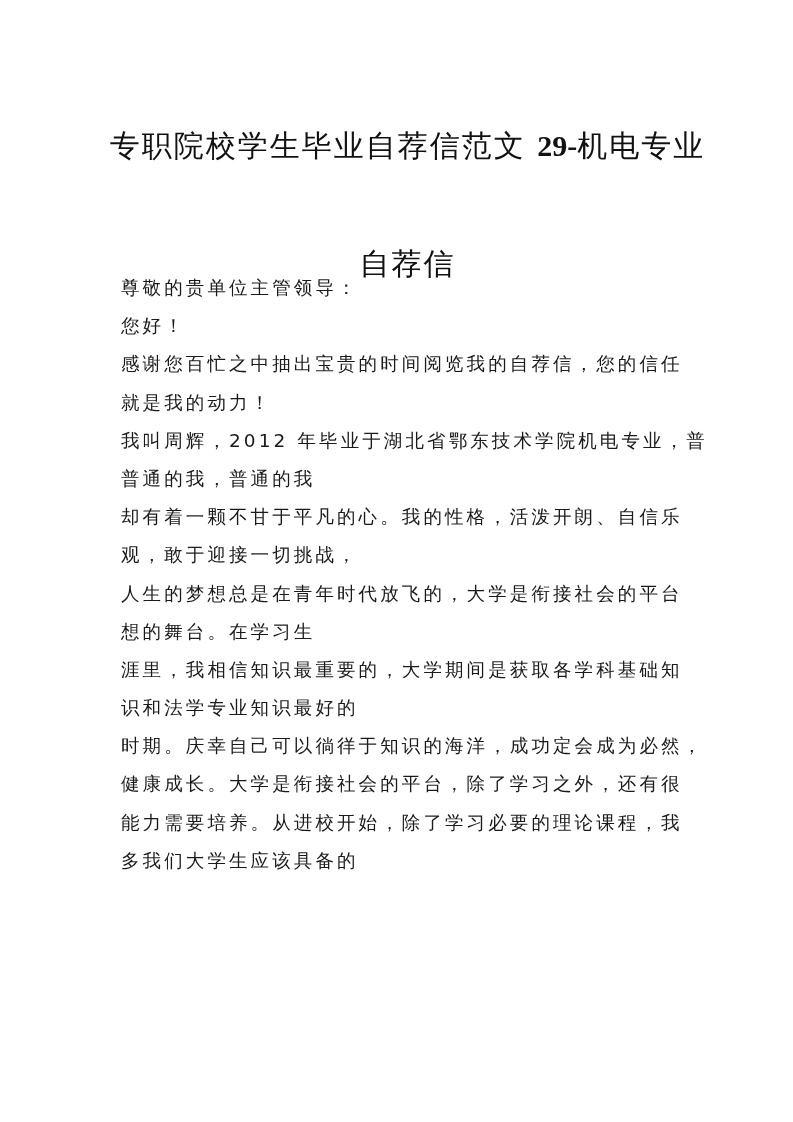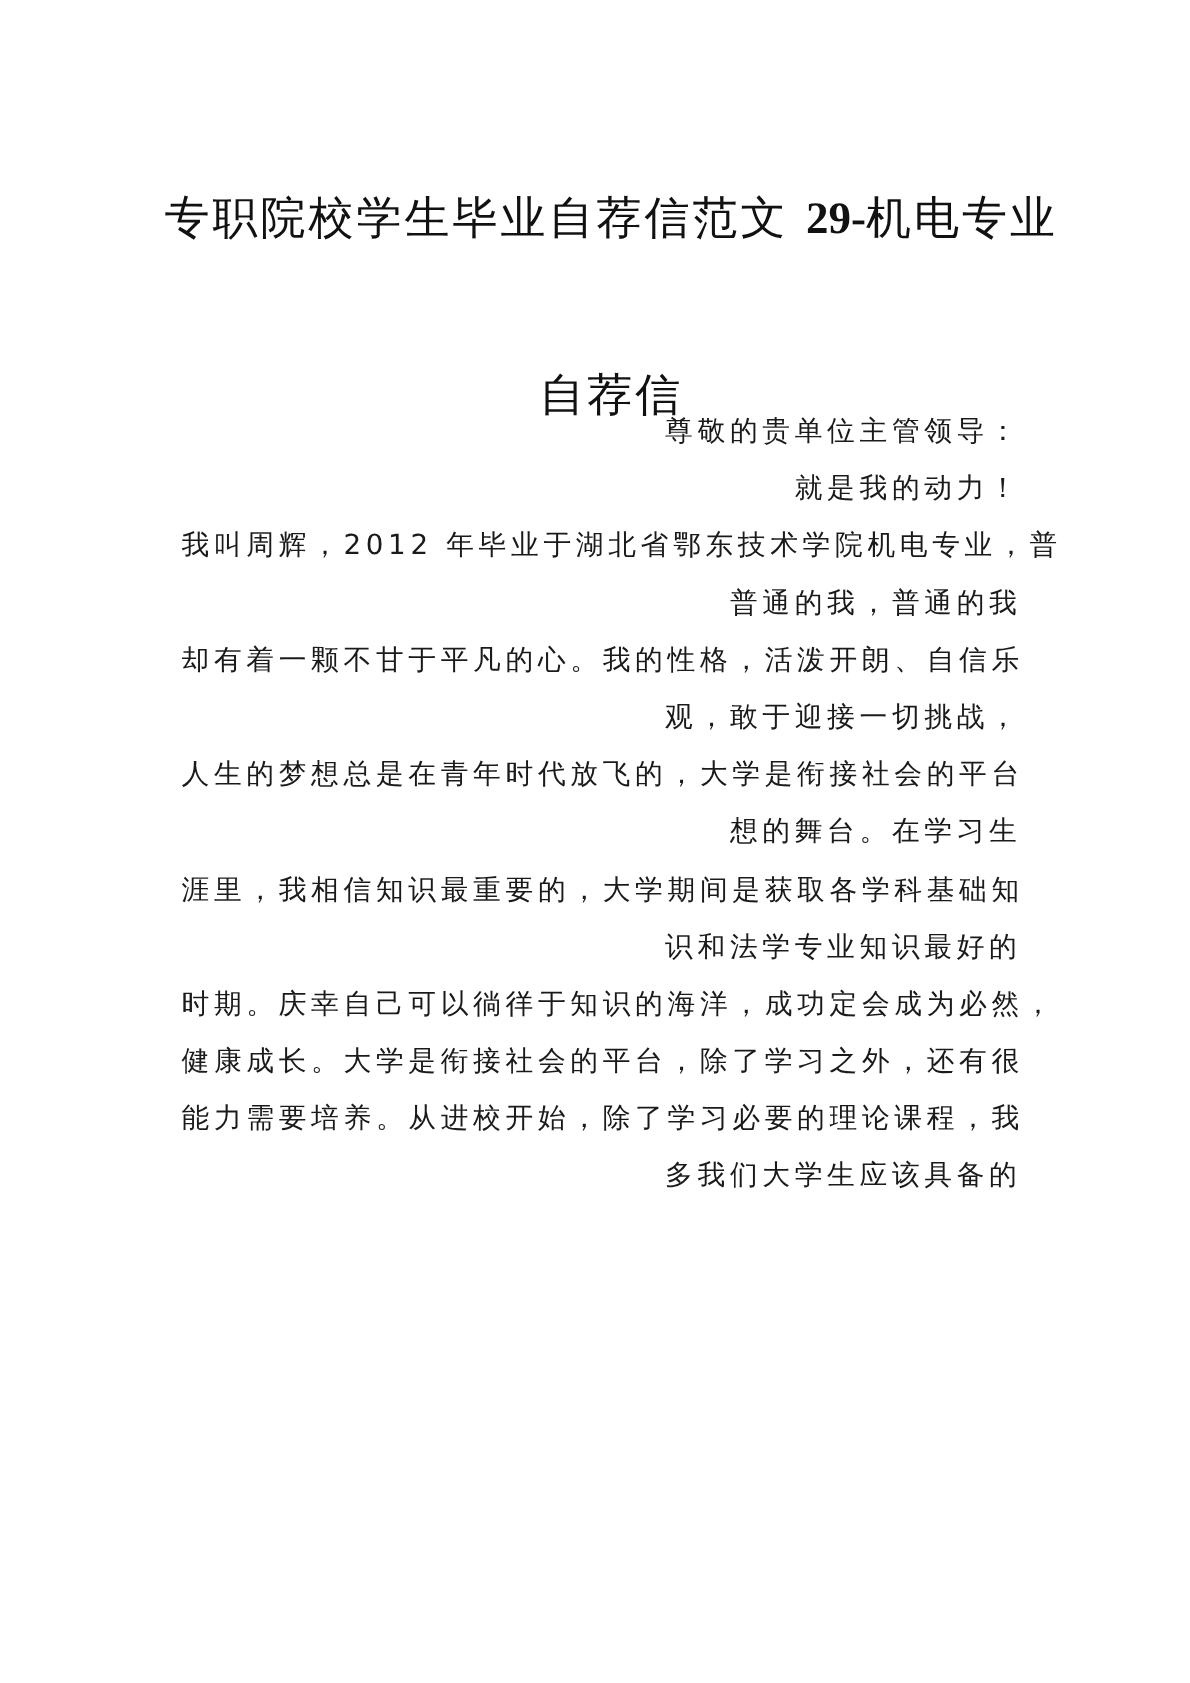--- a/index.html
+++ b/index.html
@@ -42,21 +42,20 @@
     .body {
       position: absolute;
       left: 121px;
       top: 269px;
       width: 560px;
       font-family: "DejaVu Sans", "Liberation Sans", sans-serif;
       font-size: 18.5px;
       letter-spacing: 3.1px;
       line-height: 38.2px;
       color: #1a1a1a;
-      text-align: right;
     }
     .line {
       display: block;
       white-space: nowrap;
       height: 38.2px;
     }
   </style>
 </head>
 <body>
 
@@ -64,20 +63,22 @@
 
   <div class="title title-line-1">
     <span>专职院校学生毕业自荐信范文 </span><span class="num">29-</span><span>机电专业</span>
   </div>
   <div class="title title-line-2">
     <span>自荐信</span>
   </div>
 
   <div class="body">
     <span class="line">尊敬的贵单位主管领导：</span>
+    <span class="line">您好！</span>
+    <span class="line">感谢您百忙之中抽出宝贵的时间阅览我的自荐信，您的信任</span>
     <span class="line">就是我的动力！</span>
     <span class="line">我叫周辉，2012 年毕业于湖北省鄂东技术学院机电专业，普</span>
     <span class="line">普通的我，普通的我</span>
     <span class="line">却有着一颗不甘于平凡的心。我的性格，活泼开朗、自信乐</span>
     <span class="line">观，敢于迎接一切挑战，</span>
     <span class="line">人生的梦想总是在青年时代放飞的，大学是衔接社会的平台</span>
     <span class="line">想的舞台。在学习生</span>
     <span class="line">涯里，我相信知识最重要的，大学期间是获取各学科基础知</span>
     <span class="line">识和法学专业知识最好的</span>
     <span class="line">时期。庆幸自己可以徜徉于知识的海洋，成功定会成为必然，</span>

